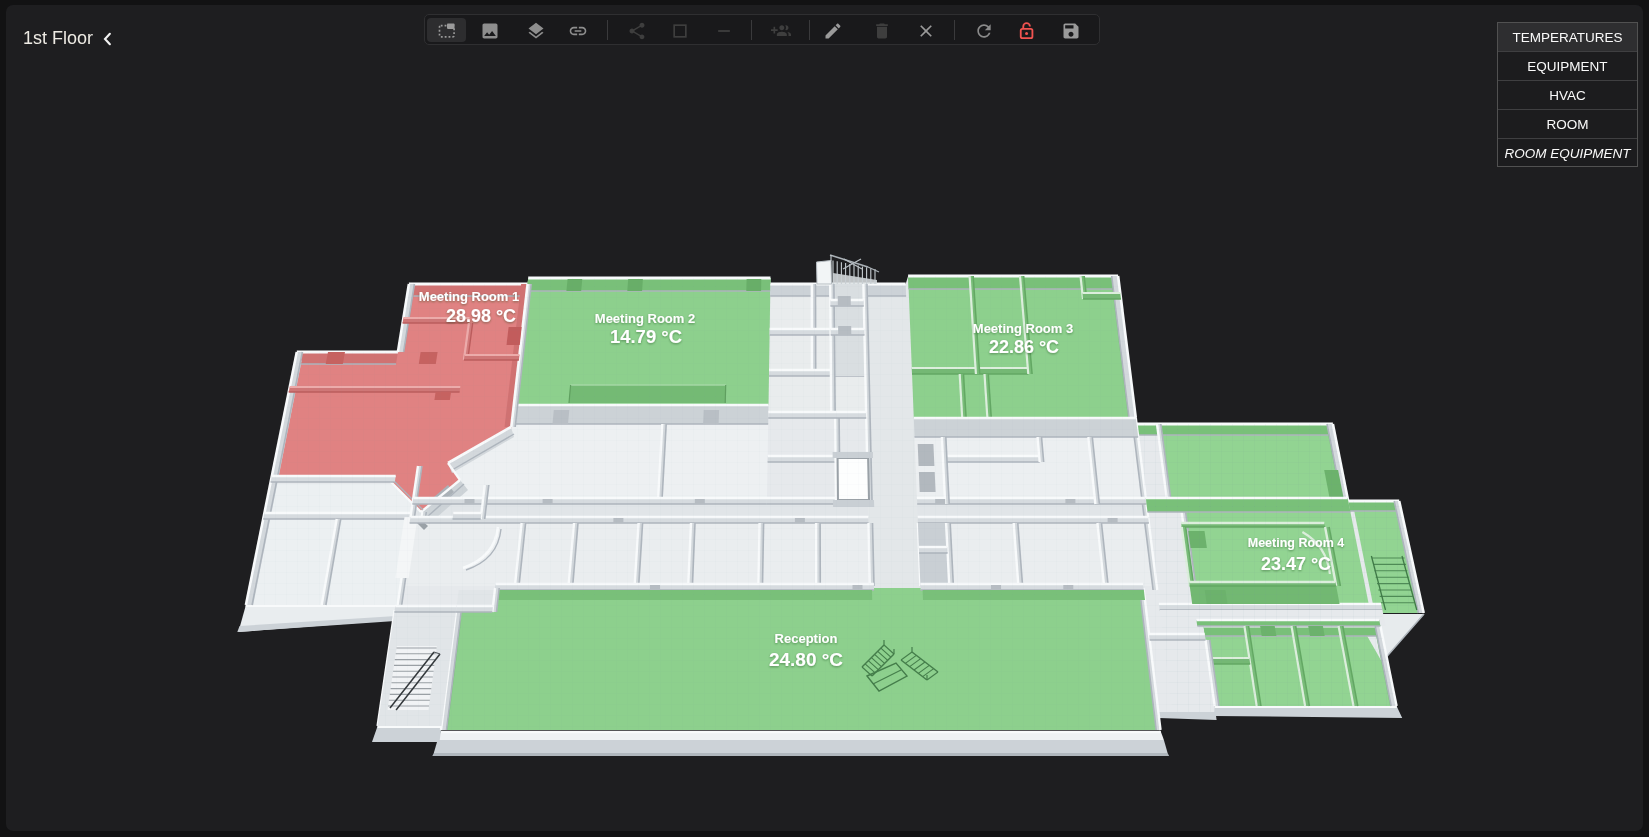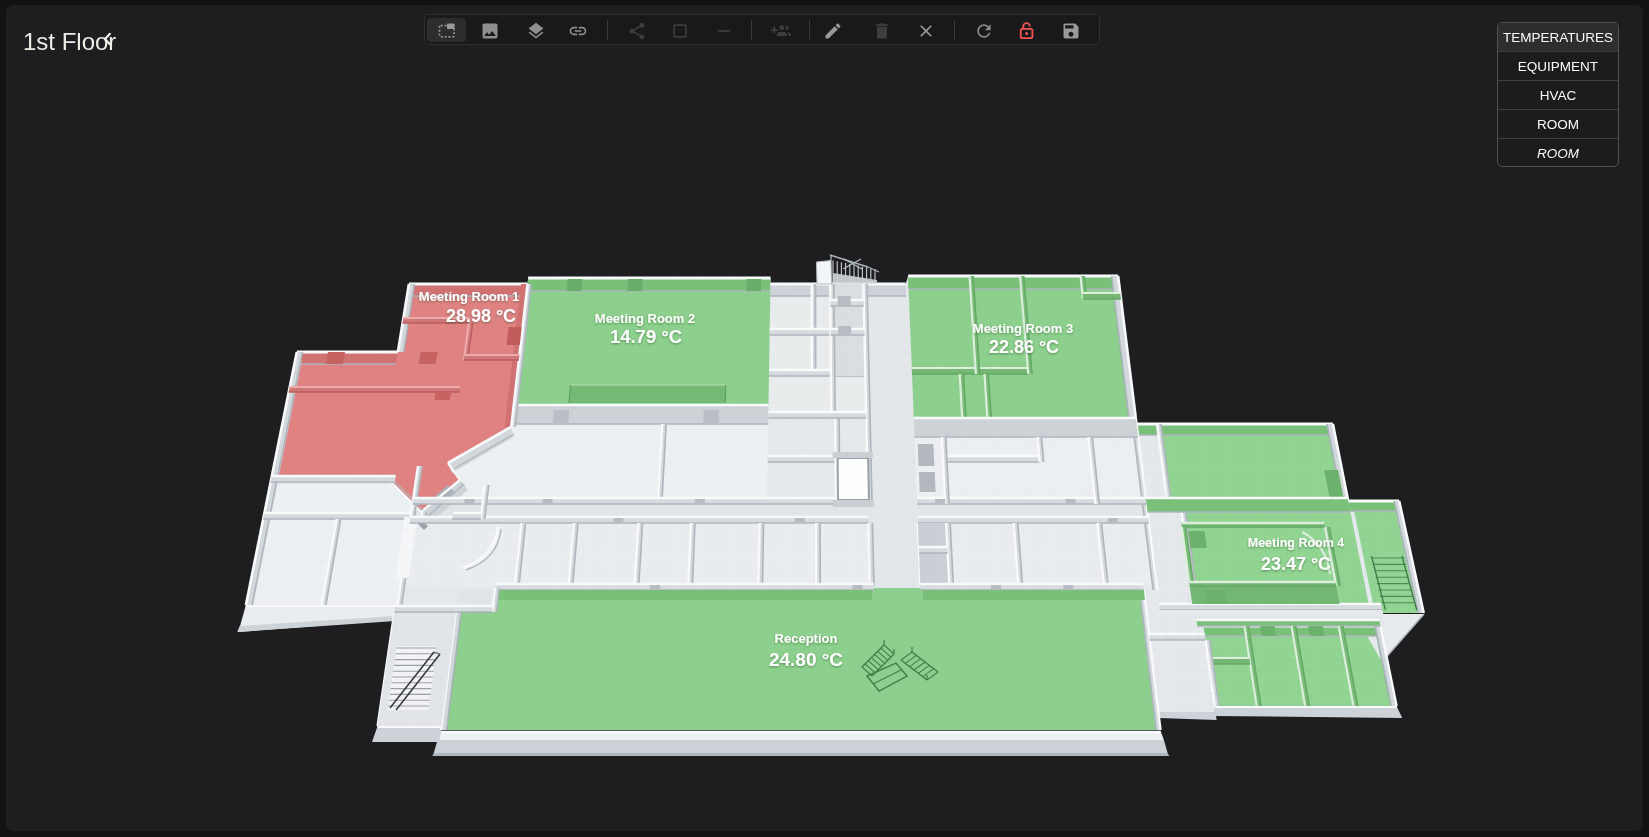--- a/index.html
+++ b/index.html
@@ -1,23 +1,23 @@
 <!DOCTYPE html>
 <html><head>
 <meta charset="utf-8">
 <style>
 html,body{margin:0;padding:0;width:1649px;height:837px;background:#121213;overflow:hidden;}
 *{box-sizing:border-box;}
 .canvas{position:absolute;left:6px;top:5px;width:1637px;height:826px;background:#1e1e20;border-radius:7px;}
-.title{position:absolute;left:23px;top:27px;font-family:"Liberation Sans",sans-serif;font-size:24px;color:#eeebe4;padding-top:1px;}
+.title{position:absolute;left:23px;top:27px;font-family:"Liberation Sans",sans-serif;font-size:18px;color:#eeebe4;padding-top:1px;}
 .toolbar{position:absolute;left:424px;top:14px;width:676px;height:31px;border:1px solid #2f2f31;border-radius:5px;background:#19191b;}
 .tbactive{position:absolute;left:427px;top:17.5px;width:39px;height:24px;background:#2d2d2f;border-radius:4px;}
 .ticon{position:absolute;top:21px;width:20px;height:20px;}
 .tdiv{position:absolute;top:20px;width:1px;height:20px;background:#3a3a3c;}
-.rpanel{position:absolute;left:1497px;top:22px;width:122px;height:145px;border:1px solid #515151;border-radius:5px;background:#1c1c1e;overflow:hidden;}
+.rpanel{position:absolute;left:1497px;top:22px;width:141px;height:145px;border:1px solid #515151;border-radius:0;background:#1c1c1e;overflow:hidden;}
 .rrow{height:29px;line-height:29px;text-align:center;font-family:"Liberation Sans",sans-serif;font-size:13.5px;color:#fafafa;border-bottom:1px solid #3f3f41;}
 .rrow:last-child{border-bottom:none;font-style:italic;}
 .ractive{background:#2e2e30;}
 </style>
 </head>
 <body>
 
 <div class="canvas"></div>
 
 <svg width="1649" height="837" style="position:absolute;left:0;top:0" shape-rendering="auto">

